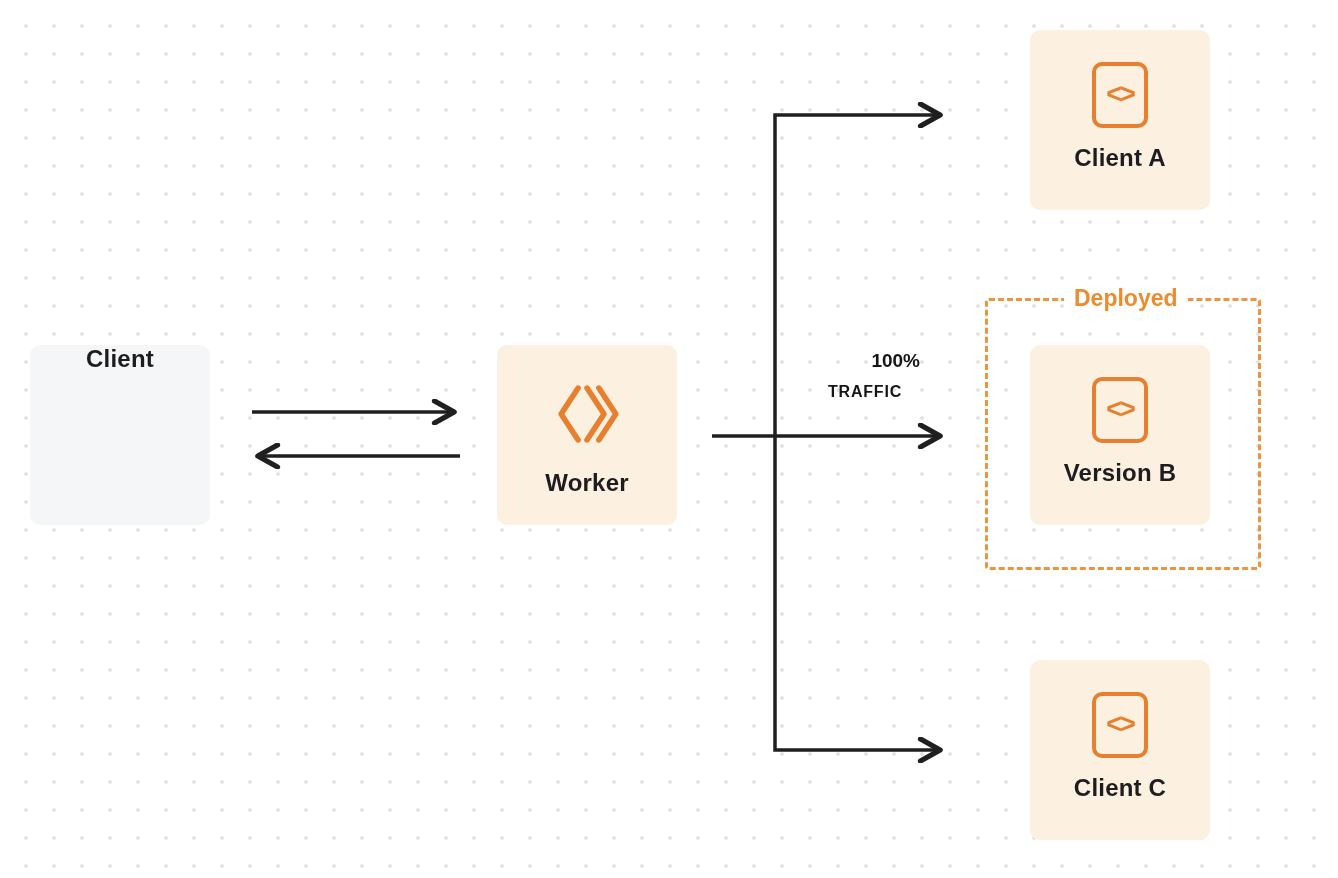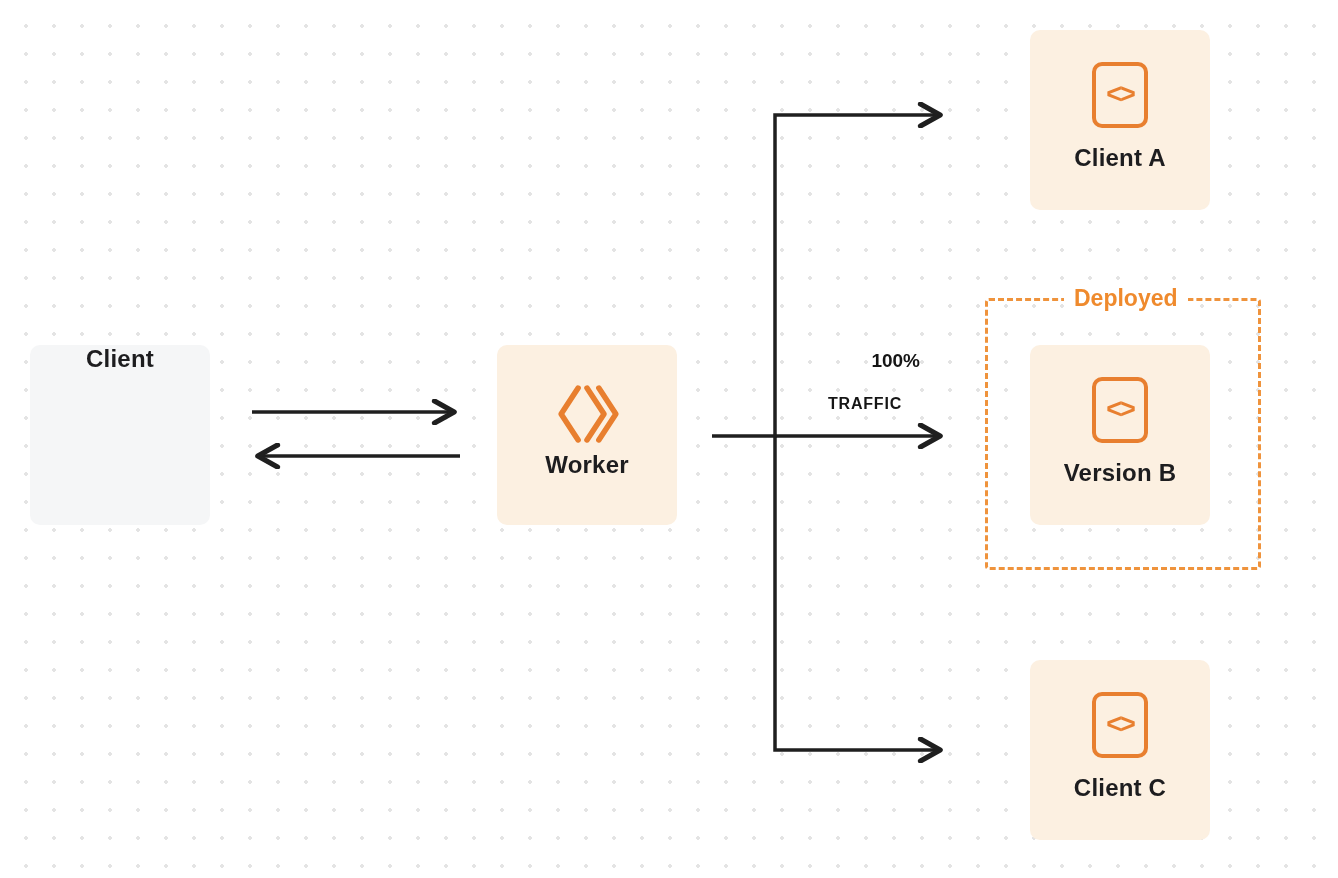--- a/index.html
+++ b/index.html
@@ -36,21 +36,21 @@
   .client-node {
     left: 30px; top: 345px;
     background: #f5f6f7;
   }
   .worker-node {
     left: 497px; top: 345px;
     background: #fcf0e1;
     justify-content: flex-start;
     padding-top: 32px;
   }
-  .worker-node .node-label { }
+  .worker-node .node-label { margin-top: 18px; }
   .version-node {
     left: 1030px;
     background: #fcf0e1;
     justify-content: flex-start;
     padding-top: 32px;
   }
   .version-a { top: 30px; }
   .version-b { top: 345px; }
   .version-c { top: 660px; }
   .version-node .node-label { margin-top: 16px; }
@@ -90,21 +90,21 @@
   }
   .traffic-label {
     position: absolute;
     left: 810px; top: 350px;
     width: 110px;
     text-align: center;
     color: #151515;
     font-weight: 700;
   }
   .traffic-line1 { font-size: 19px; text-align: right; }
-  .traffic-line2 { font-size: 16px; letter-spacing: 0.8px; margin-top: 23px; }
+  .traffic-line2 { font-size: 16px; letter-spacing: 0.8px; margin-top: 11px; }
   .connectors {
     position: absolute;
     left: 0; top: 0;
     width: 1338px; height: 878px;
     pointer-events: none;
   }
 </style>
 </head>
 <body>
 

